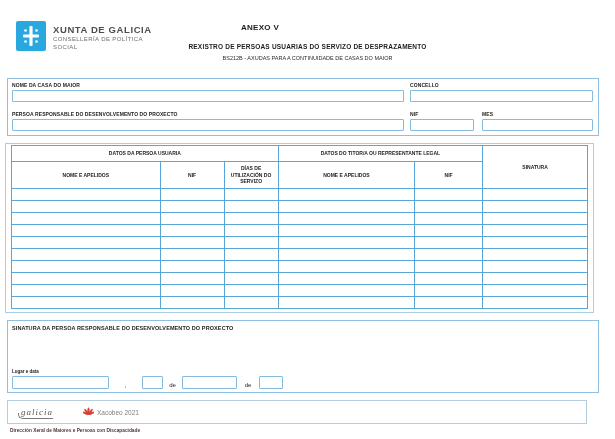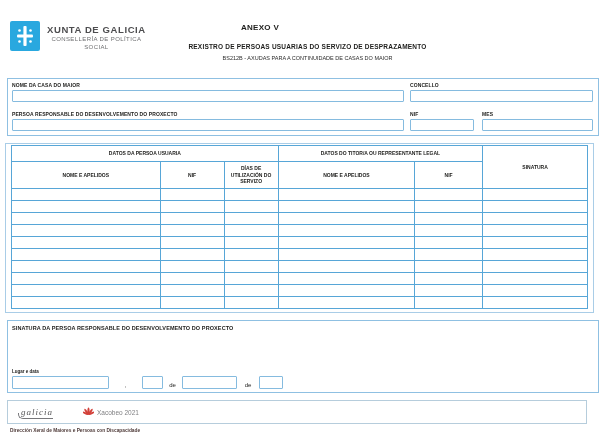--- a/index.html
+++ b/index.html
@@ -2,21 +2,21 @@
 <html><head>
 <meta charset="utf-8">
 <style>
   html,body{margin:0;padding:0;}
   body{
     width:615px;height:439px;position:relative;background:#ffffff;
     font-family:"Liberation Sans", sans-serif;color:#1d1d1b;
     -webkit-font-smoothing:antialiased;overflow:hidden;
   }
   
-  .brand{position:absolute;left:10px;top:21px;display:flex;align-items:flex-start;text-align:center;}
+  .brand{position:absolute;left:16px;top:21px;display:flex;align-items:flex-start;}
   .brand-mark{width:30px;height:30px;background:#29a8df;border-radius:2px;
     display:flex;align-items:center;justify-content:center;flex:0 0 auto;}
   .brand-text{margin-left:7px;padding-top:3px;}
   .brand-org{font-size:9.5px;font-weight:bold;letter-spacing:.6px;color:#4d4d4f;line-height:11px;}
   .brand-dept{font-size:6px;letter-spacing:.4px;color:#6d6e70;line-height:7.5px;margin-top:1px;}
   .brand-dept.l2{margin-top:0;}
   .anexo{position:absolute;top:23px;left:0;width:520px;text-align:center;
     font-size:8px;font-weight:bold;letter-spacing:.3px;}
   .doc-title{position:absolute;top:43px;left:0;width:615px;text-align:center;
     font-size:6.5px;font-weight:bold;letter-spacing:.2px;}

